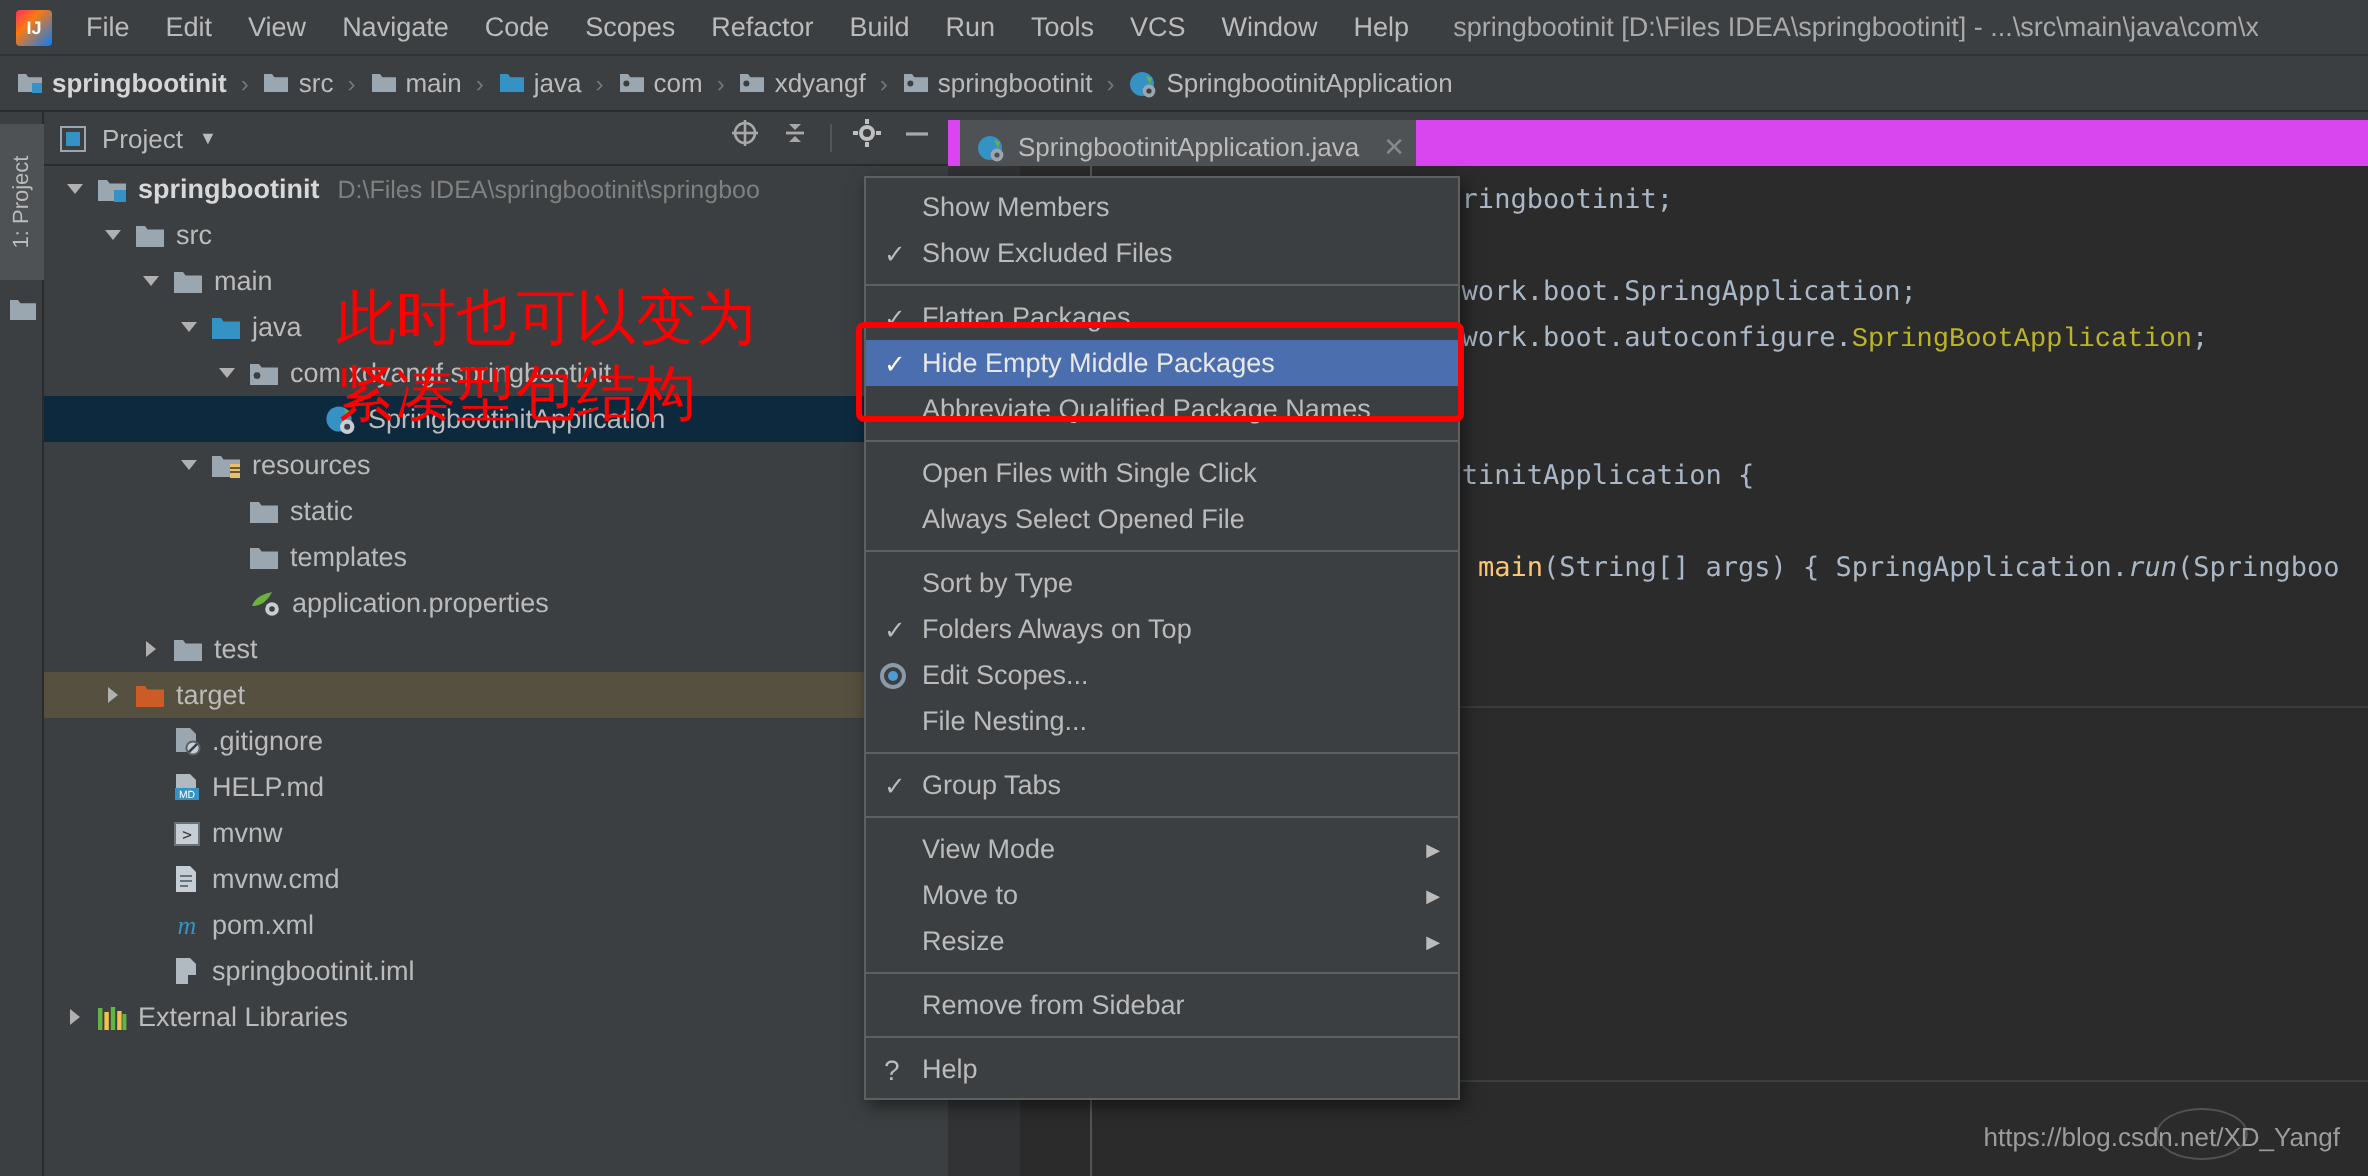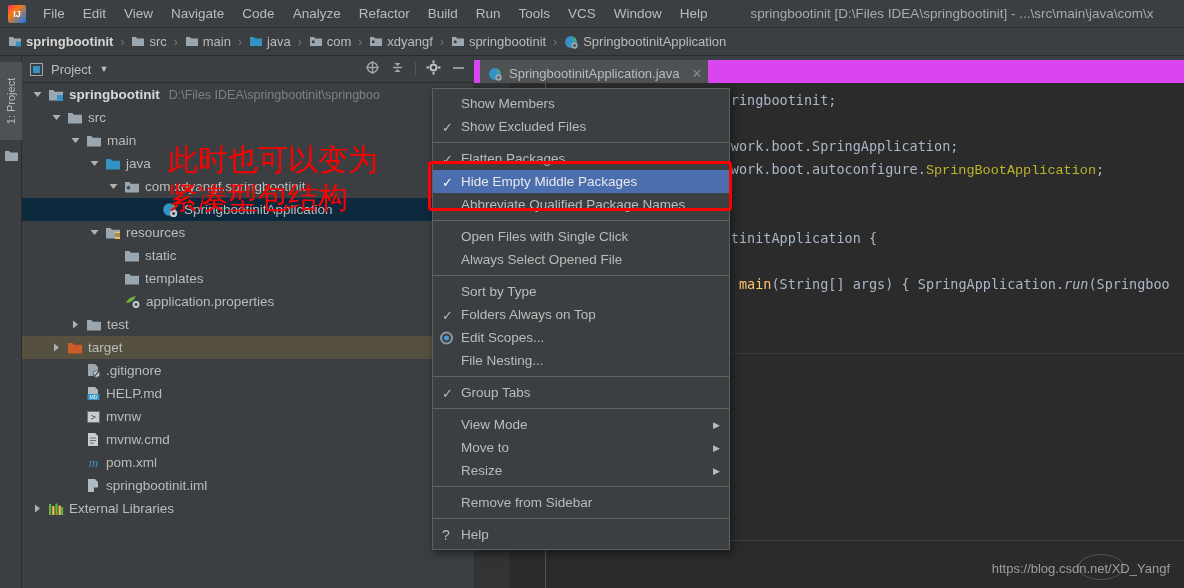--- a/index.html
+++ b/index.html
@@ -27,21 +27,21 @@
     content: "IJ"; position: absolute; left: 0; top: 0; right:0; bottom:0;
     color: #fff; font-size: 9px; font-weight: bold;
     display: flex; align-items: center; justify-content: center;
     font-family: "Liberation Sans", sans-serif;
   }
   .menuitem {
     color: #bbbbbb; font-size: 13.5px; padding: 3px 9px; cursor: default;
     white-space: nowrap;
   }
   .window-title {
-    color: #a9a9a9; font-size: 13.5px; margin-left: 34px;
+    color: #a9a9a9; font-size: 13.5px; margin-left: 13px;
     white-space: nowrap; overflow: hidden;
   }
 
   
   .navbar {
     position: absolute; left: 0; top: 28px; width: 1184px; height: 28px;
     background: #3c3f41; display: flex; align-items: center;
     padding-left: 8px; border-bottom: 1px solid #2b2b2b;
   }
   .crumb { display: flex; align-items: center; color: #bbbbbb; font-size: 13px; }
@@ -193,21 +193,21 @@
 
 <div id="app">
 
   <div class="menubar">
     <div class="ij-logo"></div>
     <div class="menuitem">File</div>
     <div class="menuitem">Edit</div>
     <div class="menuitem">View</div>
     <div class="menuitem">Navigate</div>
     <div class="menuitem">Code</div>
-    <div class="menuitem">Analyze</div>
+    <div class="menuitem">Scopes</div>
     <div class="menuitem">Refactor</div>
     <div class="menuitem">Build</div>
     <div class="menuitem">Run</div>
     <div class="menuitem">Tools</div>
     <div class="menuitem">VCS</div>
     <div class="menuitem">Window</div>
     <div class="menuitem">Help</div>
     <div class="window-title">springbootinit [D:\Files IDEA\springbootinit] - ...\src\main\java\com\x</div>
   </div>
 

